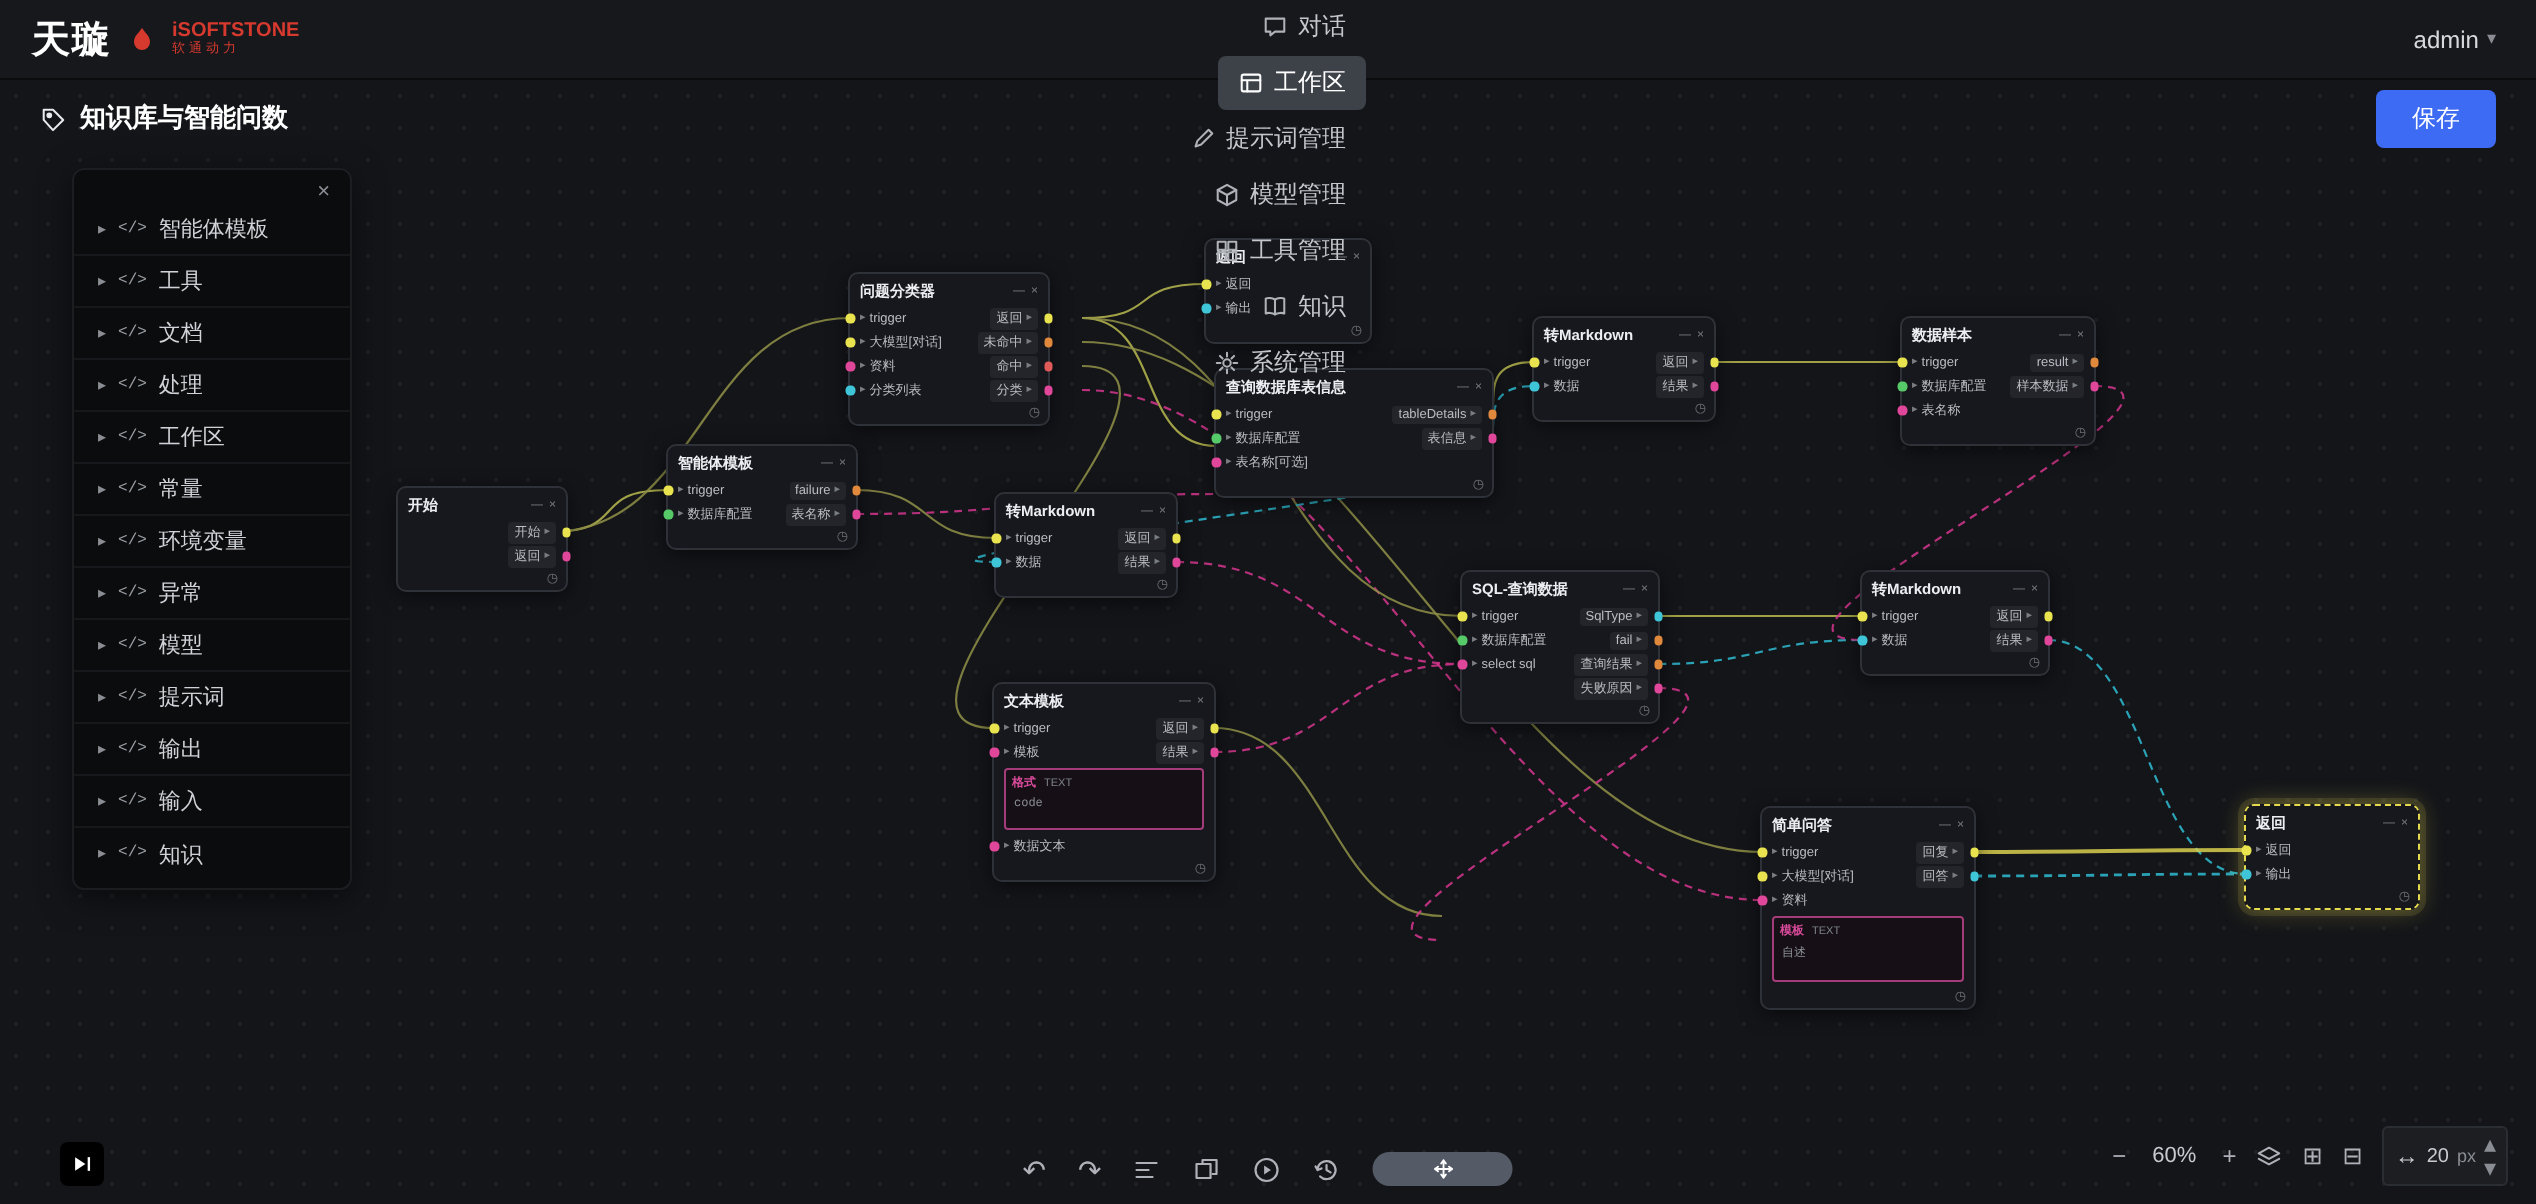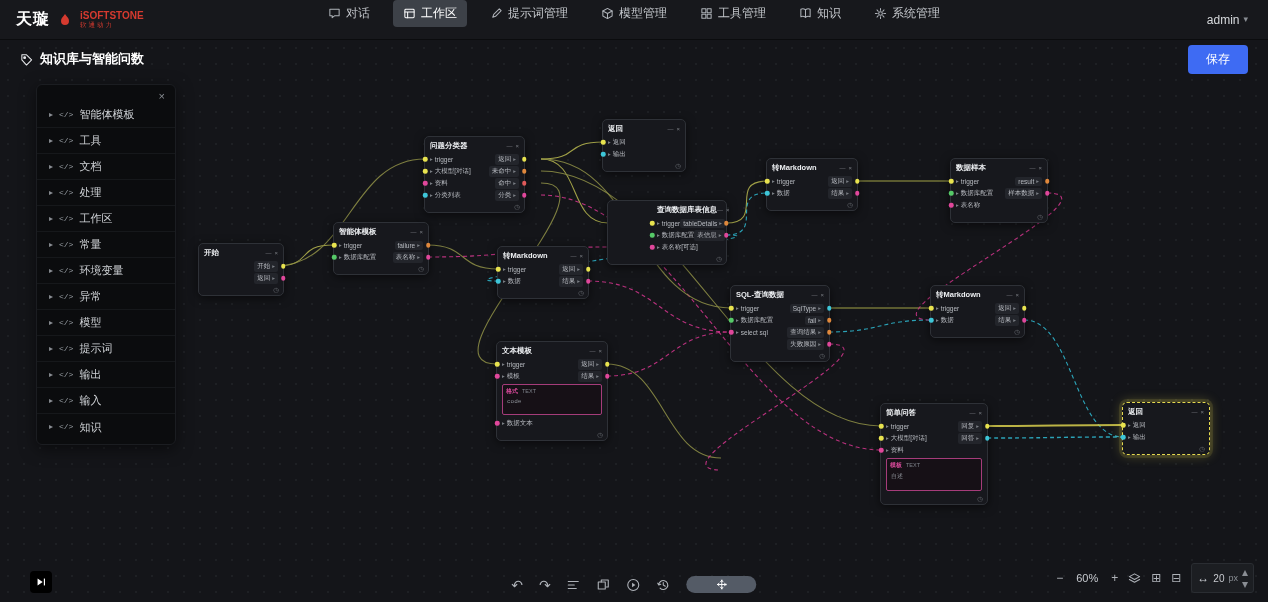--- a/index.html
+++ b/index.html
@@ -4,25 +4,25 @@
 <style>
   * { margin:0; padding:0; box-sizing:border-box; }
   html,body { width:1268px; height:602px; overflow:hidden; }
   body { background:#101114; font-family:"Liberation Sans","DejaVu Sans",sans-serif; position:relative; color:#c7cacf; }
   .ic { display:inline-flex; align-items:center; justify-content:center; line-height:1; }
   .ic svg { display:block; }
 
   
   .topnav { position:absolute; top:0; left:0; right:0; height:40px; background:#17181c; border-bottom:1px solid #0b0c0e; display:flex; align-items:center; z-index:30; }
   .logo { display:flex; align-items:center; gap:8px; padding:0 16px; }
-  .logo-tx { color:#fff; font-size:16px; font-weight:bold; letter-spacing:1px; }
+  .logo-tx { color:#fff; font-size:19px; font-weight:bold; letter-spacing:1px; }
   .logo-soft { display:flex; gap:4px; }
   .logo-brand { color:#d63a2f; font-size:10px; font-weight:bold; line-height:1.1; }
   .logo-brand small { display:block; font-size:6.5px; font-weight:normal; color:#d63a2f; letter-spacing:2px; }
-  .nav-items { position:absolute; left:50%; transform:translateX(-50%); height:40px; display:flex; align-items:flex-start; gap:13px; }
+  .nav-items { position:absolute; left:50%; transform:translateX(-50%); height:40px; display:flex; align-items:flex-end; gap:1px;flex-direction:column; }
   .nav-item { display:flex; align-items:center; gap:5px; color:#c3c6cb; font-size:12px; padding:5px 10px; border-radius:4px; cursor:pointer; white-space:nowrap; }
   .nav-item .ic { color:#aeb2b8; }
   .nav-item.active { background:#3d4148; color:#fff; }
   .nav-item.active .ic { color:#fff; }
   .user-menu { margin-left:auto; display:flex; align-items:center; gap:4px; padding-right:20px; color:#d7dadd; font-size:12px; cursor:pointer; }
 
   
   .subheader { position:absolute; top:40px; left:0; right:0; height:38px; display:flex; align-items:center; justify-content:space-between; padding:0 20px; z-index:25; }
   .page-title { display:flex; align-items:center; gap:7px; color:#fff; font-size:13px; font-weight:bold; }
   .page-title .ic { color:#e8eaed; }
@@ -420,21 +420,21 @@
         <span class="dot din" style="background: rgb(62, 198, 216);"></span>
         <div class="pin">
           <span class="chev">▸</span>
           <span>输出</span>
         </div>
       </div>
       <div class="node-footer">
         <span class="ic">◷</span>
       </div>
     </div>
-    <div class="node" style="left: 607px; top: 160px; width: 120px; padding-left: 44px;">
+    <div class="node" style="left: 607px; top: 144px; width: 140px;">
       <div class="node-header">
         <span class="node-title">查询数据库表信息</span>
         <div class="node-actions">
           <span class="ic">—</span>
           <span class="ic">×</span>
         </div>
       </div>
       <div class="node-row">
         <span class="dot din" style="background: rgb(232, 227, 79);"></span>
         <div class="pin">

